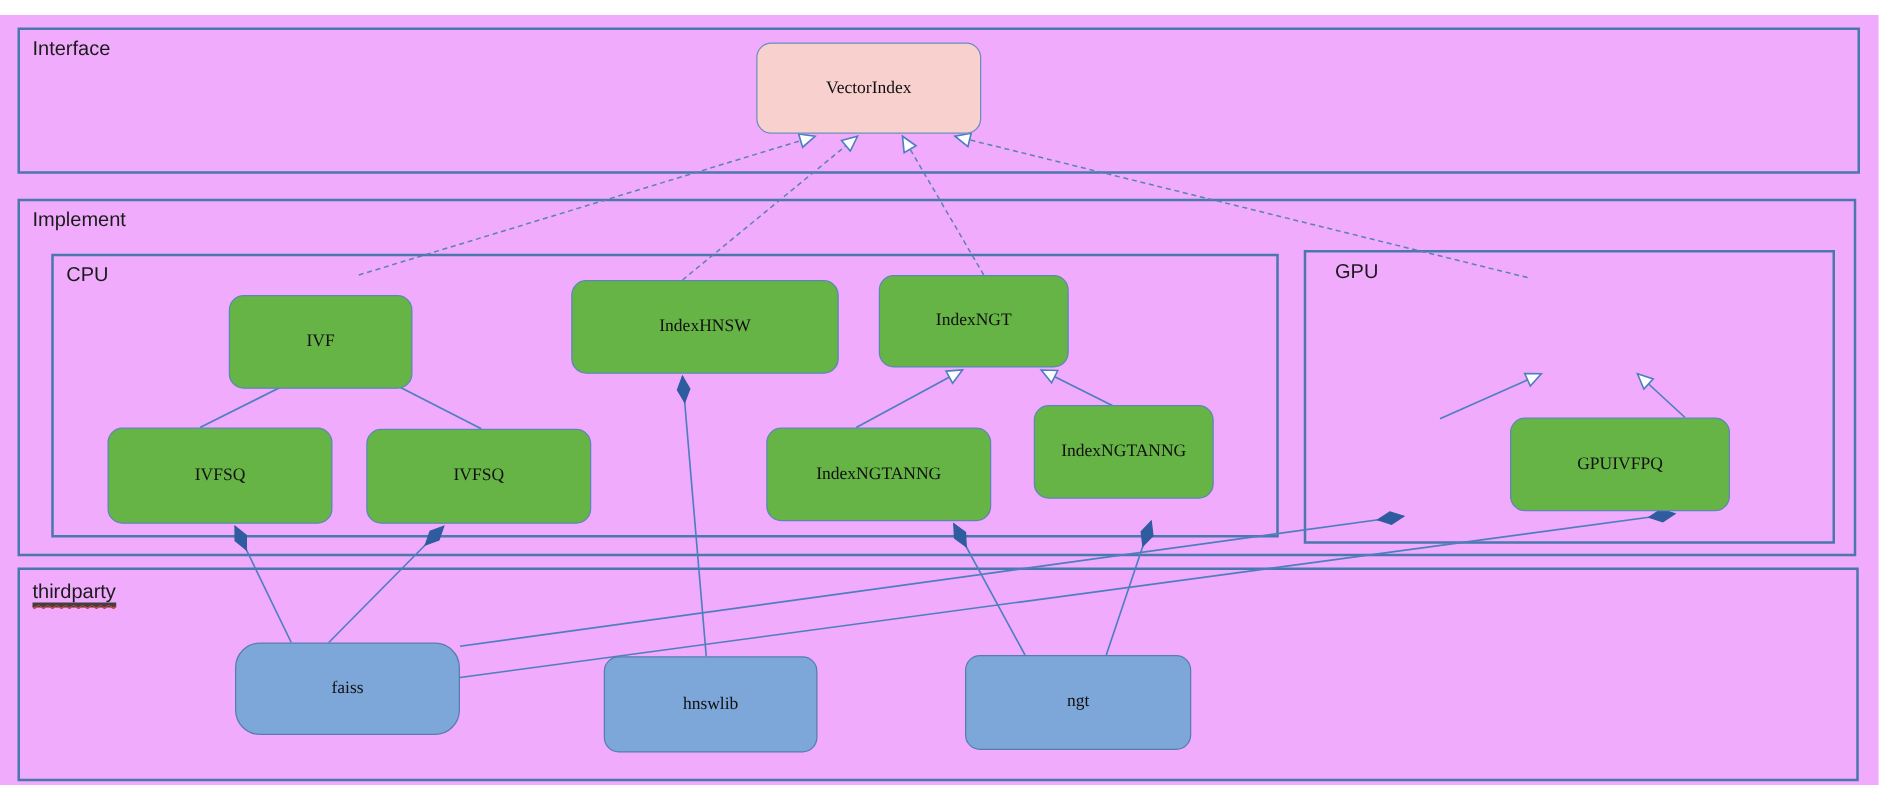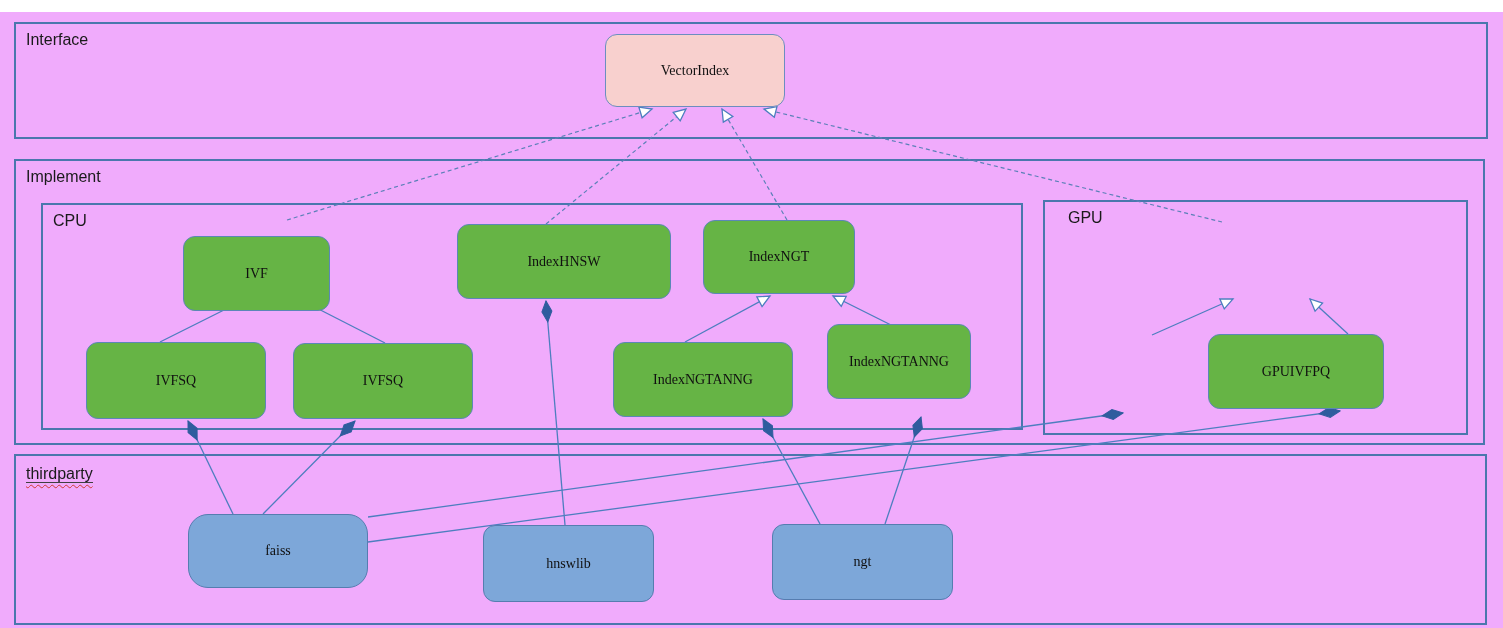--- a/index.html
+++ b/index.html
@@ -22,21 +22,21 @@
   .container-label {
     position: absolute;
     top: 7px;
     left: 10px;
     font-size: 16px;
     color: #1a1a1a;
     font-family: "Liberation Sans", sans-serif;
     white-space: nowrap;
   }
   .misspelled {
-    border-bottom: 1px solid #404040;
+    border-bottom: 4px solid #404040;
     text-decoration: underline wavy #d03a34;
     text-decoration-thickness: 1px;
     text-underline-offset: 5px;
   }
   .wires {
     position: absolute;
     left: 0; top: 0;
     z-index: 2;
     pointer-events: none;
   }

